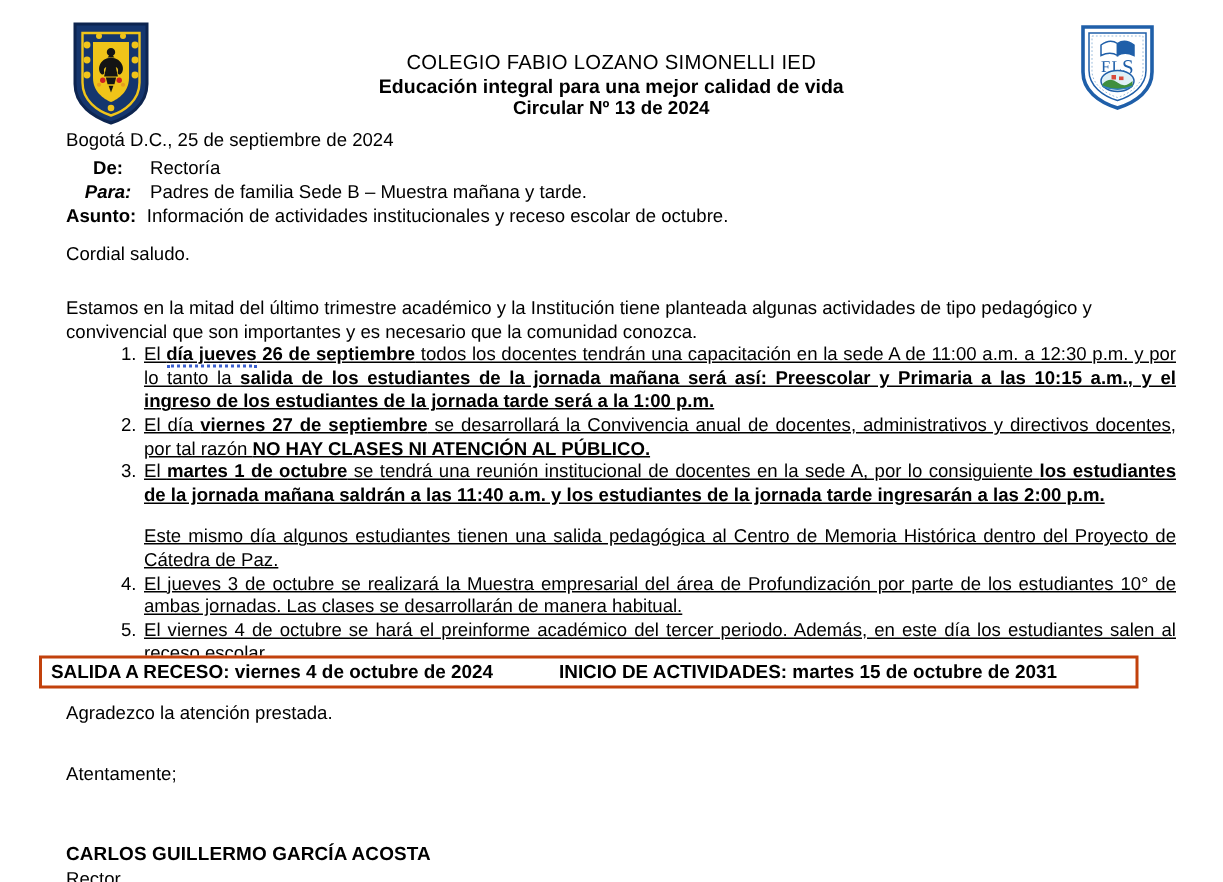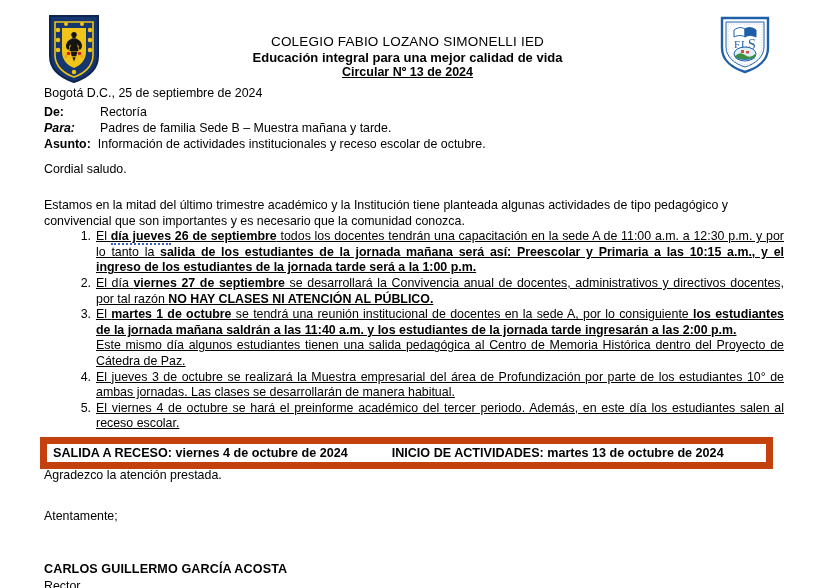--- a/index.html
+++ b/index.html
@@ -63,40 +63,40 @@
     font-size: 13px;
     font-weight: bold;
     line-height: 15px;
     white-space: nowrap;
   }
   .title-line3 {
     font-size: 12.5px;
     font-weight: bold;
     line-height: 15px;
     white-space: nowrap;
-    text-decoration: underline;
   }
 
   
   .body-wrap {
     position: absolute;
     left: 44px;
     top: 86px;
     width: 740px;
     font-size: 12.4px;
     line-height: 15.5px;
   }
 
   .dateline { margin: 0 0 2px 0; }
 
   .meta-row {
     display: flex;
     align-items: baseline;
     margin: 0;
     line-height: 16px;
+    text-align: center;
   }
   .meta-label {
     font-weight: bold;
     flex: 0 0 auto;
   }
   .meta-label.w1 { min-width: 56px; }
   .meta-label.w2 { min-width: 56px; font-style: italic; }
   .meta-label.w3 { min-width: 0; padding-right: 7px; }
   .meta-value { flex: 0 1 auto; }
 
@@ -130,38 +130,38 @@
     left: 31px;
     top: 0;
     width: 16px;
     text-align: right;
     font-weight: normal;
   }
   ol.items > li p {
     margin: 0;
   }
   ol.items > li p + p {
-    margin-top: 0;
+    margin-top: 12px;
   }
 
   b, strong { font-weight: bold; }
 
   .spellcheck {
     border-bottom: 2px dotted #3a5fcd;
     padding-bottom: 0px;
   }
 
   
   .notice-box {
     position: absolute;
-    left: 40px;
+    left: 26px;
     top: 437px;
     width: 733px;
-    height: 32px;
-    border: 7px solid #c2410c;
+    height: 22px;
+    border: 2px solid #c2410c;
     box-sizing: border-box;
     background: #ffffff;
     display: flex;
     align-items: center;
     padding: 0 6px;
     font-size: 12.6px;
     font-weight: bold;
     white-space: nowrap;
   }
   .notice-gap { display: inline-block; width: 44px; }
@@ -301,21 +301,21 @@
       </ol>
   </div>
 
   <div class="notice-box">
     <span>SALIDA A RECESO:</span>
     <span>&nbsp;</span>
     <span>viernes 4 de octubre de 2024</span>
     <span class="notice-gap"></span>
     <span>INICIO DE ACTIVIDADES:</span>
     <span>&nbsp;</span>
-    <span>martes 13 de octubre de 2024</span>
+    <span>martes 15 de octubre de 2031</span>
   </div>
 
   <div class="footer">
     <p class="thanks">Agradezco la atención prestada.</p>
     <p class="sincerely">Atentamente;</p>
     <p class="signer-name">CARLOS GUILLERMO GARCÍA ACOSTA</p>
     <p class="signer-role">Rector</p>
   </div>
 
 </div>

